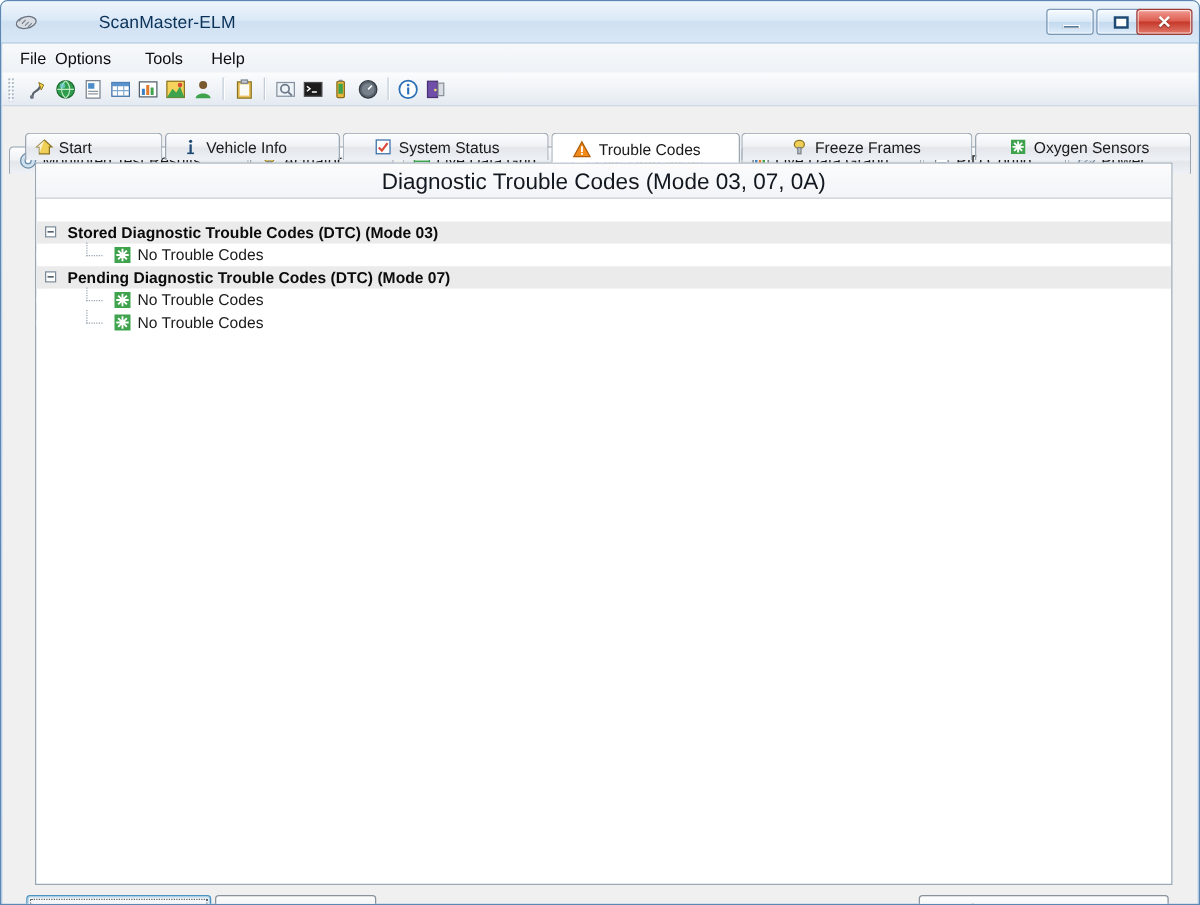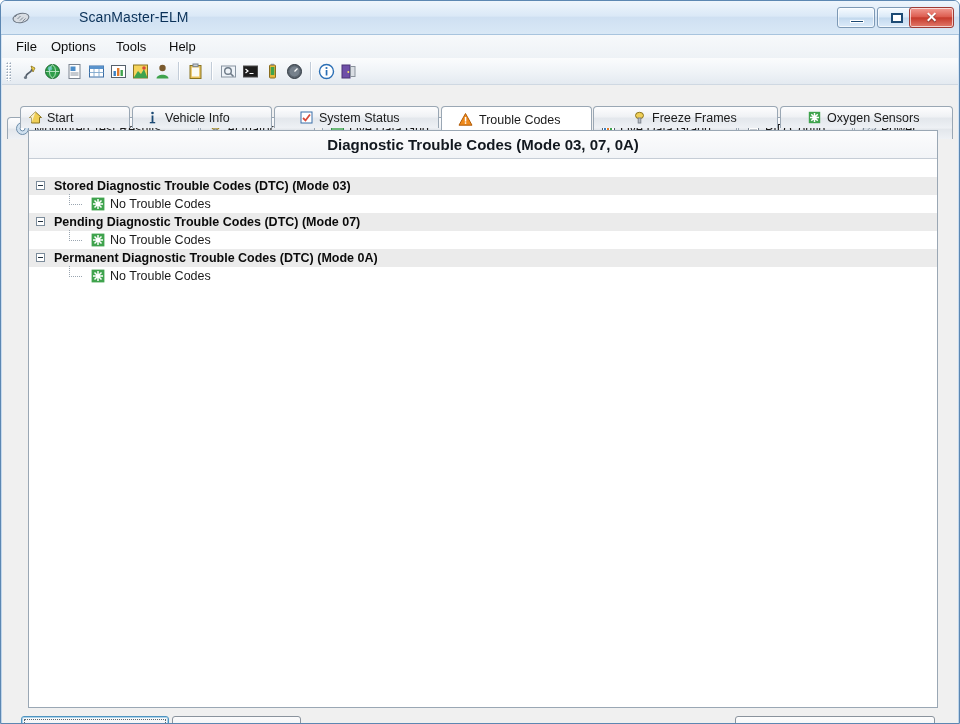--- a/index.html
+++ b/index.html
@@ -172,21 +172,21 @@
     position: absolute; top: 95px; left: 26px;
     width: 910px; height: 578px;
     background: #ffffff;
     border: 1px solid #9aa7b4;
     box-sizing: border-box;
   }
   #panel-title {
     position: absolute; top: 0; left: 0;
     width: 908px; height: 28px;
     line-height: 28px; text-align: center;
-    font-size: 15px; font-weight: bold; color: #12181f;
+    font-size: 18px; font-weight: normal; color: #12181f;
     background: linear-gradient(to bottom, #fcfcfd 0%, #f2f4f7 100%);
     border-bottom: 1px solid #c6cdd6;
     box-sizing: border-box;
   }
   #col-header {
     position: absolute; top: 29px; left: 0;
     width: 908px; height: 16px;
     background: linear-gradient(to bottom, #fbfbfc 0%, #f1f3f5 100%);
     border-bottom: 1px solid #d2d8e0;
     box-sizing: border-box;
@@ -310,21 +310,21 @@
     </div>
     <div class="winbtn" id="btn-close">
       <span class="glyph-close">✕</span>
     </div>
   </div>
 
   <div id="client">
 
     <div id="menubar">
       <div class="menu-item" style="left:7px">File</div>
-      <div class="menu-item" style="left:42px">Options</div>
+      <div class="menu-item" style="left:35px">Options</div>
       <div class="menu-item" style="left:107px">Tools</div>
       <div class="menu-item" style="left:160px">Help</div>
     </div>
 
     <div id="toolbar">
       <div id="grip"></div>
 
       <svg class="tb-icon" style="left:20px" viewBox="0 0 17 17">
         <path d="M4 14 C4 9, 9 11, 10 6" stroke="#55606c" stroke-width="1.6" fill="none"></path>
         <path d="M9 3 l4 2 -2 4 z" fill="#f0d24a" stroke="#8a7420" stroke-width=".8"></path>
@@ -553,24 +553,20 @@
         </div>
         <div class="trow child">
           <span class="elbow"></span>
           <svg class="child-ico" viewBox="0 0 14 14">
             <rect x="0.6" y="0.6" width="12.8" height="12.8" fill="#3fa34d"></rect>
             <path d="M7 2 v10 M2 7 h10 M3.5 3.5 L10.5 10.5 M10.5 3.5 L3.5 10.5" stroke="#ffffff" stroke-width="1.5"></path>
           </svg>
           <span class="child-label">No Trouble Codes</span>
         </div>
 
-        <div class="trow group">
-          <span class="expander"></span>
-          <span class="group-label">Permanent Diagnostic Trouble Codes (DTC) (Mode 0A)</span>
-        </div>
         <div class="trow child">
           <span class="elbow"></span>
           <svg class="child-ico" viewBox="0 0 14 14">
             <rect x="0.6" y="0.6" width="12.8" height="12.8" fill="#3fa34d"></rect>
             <path d="M7 2 v10 M2 7 h10 M3.5 3.5 L10.5 10.5 M10.5 3.5 L3.5 10.5" stroke="#ffffff" stroke-width="1.5"></path>
           </svg>
           <span class="child-label">No Trouble Codes</span>
         </div>
 
       </div>

